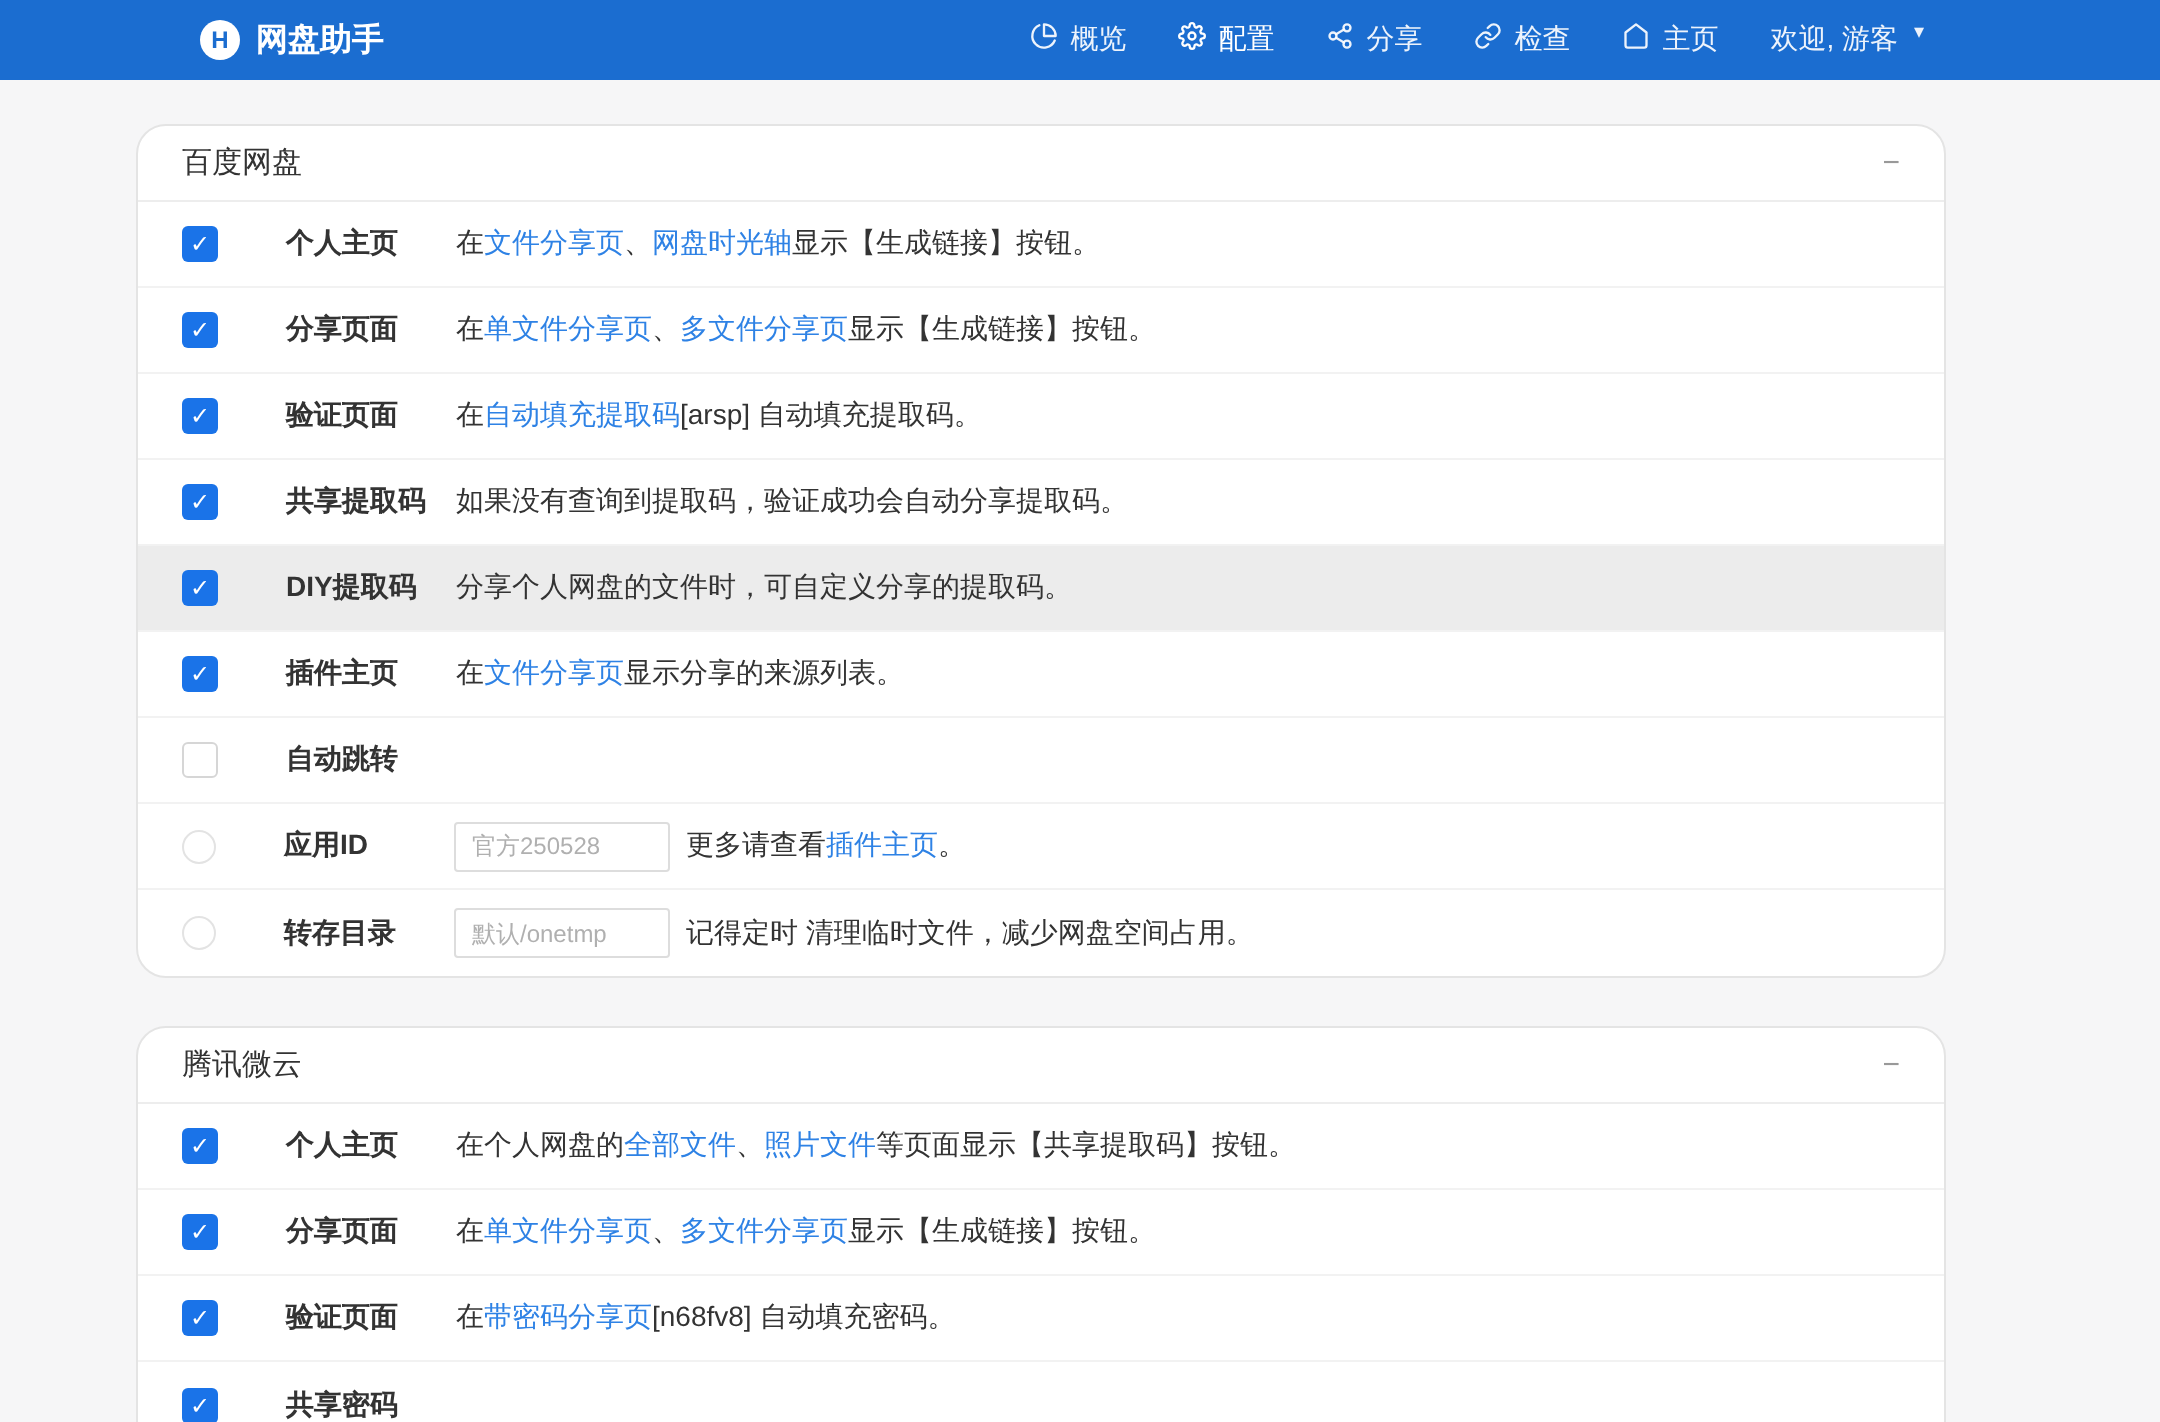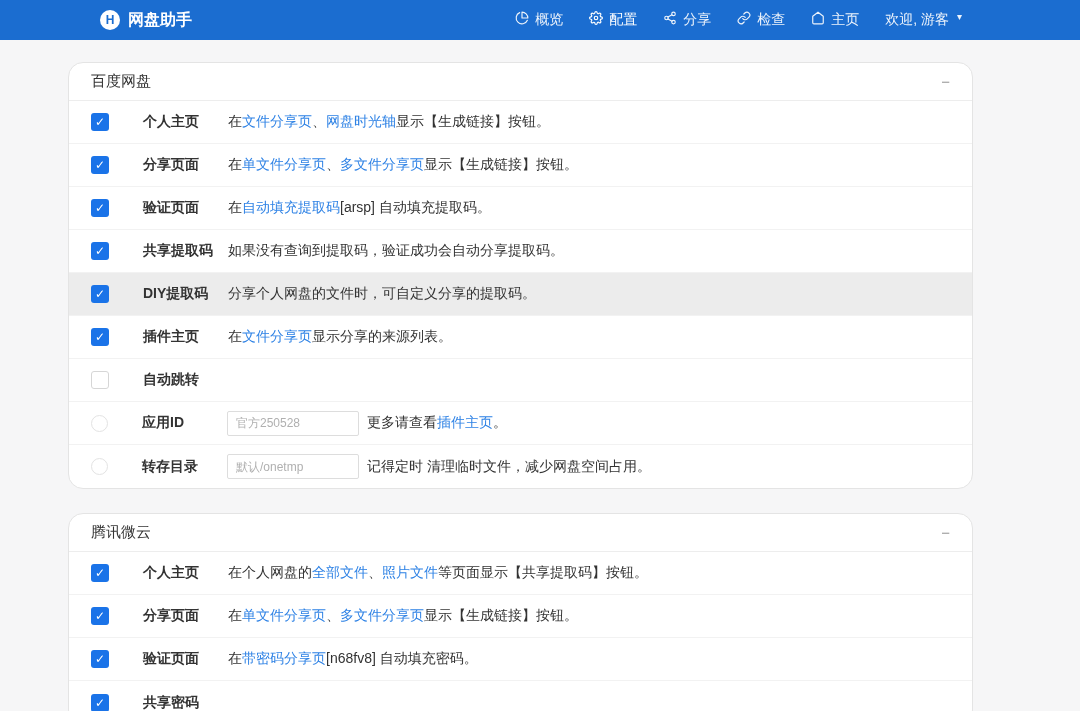--- a/index.html
+++ b/index.html
@@ -29,21 +29,21 @@
   .row.highlight{background:#ececec}
   .checkbox{width:18px;height:18px;border-radius:3px;flex:0 0 18px;display:flex;
     align-items:center;justify-content:center;cursor:pointer}
   .checkbox.checked{background:var(--accent);color:#fff;font-size:12px;font-weight:bold}
   .checkbox.unchecked{background:#fff;border:1px solid #d6d6d6}
   .radio{width:17px;height:17px;border-radius:50%;border:1px solid #e3e3e3;
     flex:0 0 17px;background:#fff;cursor:pointer}
   .row-label{margin-left:34px;flex:0 0 85px;font-size:14px;font-weight:bold;color:#333;white-space:nowrap}
   .row-desc{font-size:14px;color:#333;display:flex;align-items:center;white-space:nowrap}
   .link{color:var(--link);text-decoration:none;cursor:pointer}
-  .text-input{width:132px;height:25px;border:1px solid #ddd;border-radius:2px;
+  .text-input{width:108px;height:25px;border:1px solid #ddd;border-radius:2px;
     padding:0 8px;font-size:12px;color:#333;margin-right:8px;outline:none;
     font-family:"Liberation Sans","DejaVu Sans",sans-serif}
   .text-input::placeholder{color:#b0b0b0}
 </style>
 </head>
 <body>
 
 <header class="navbar">
   <div class="brand">
     <span class="logo">H</span>

